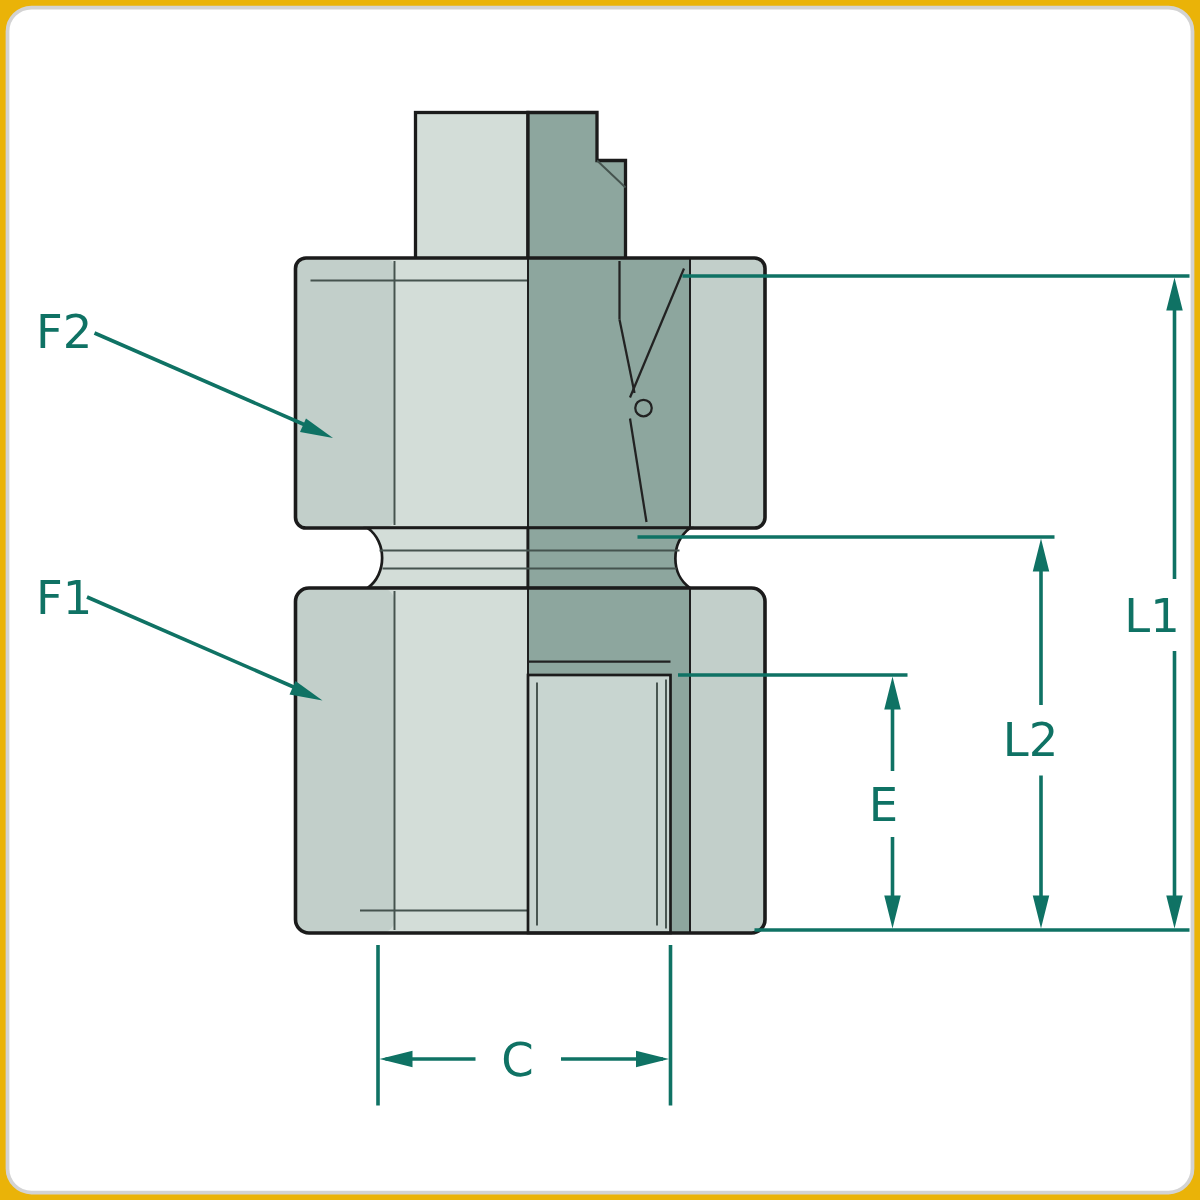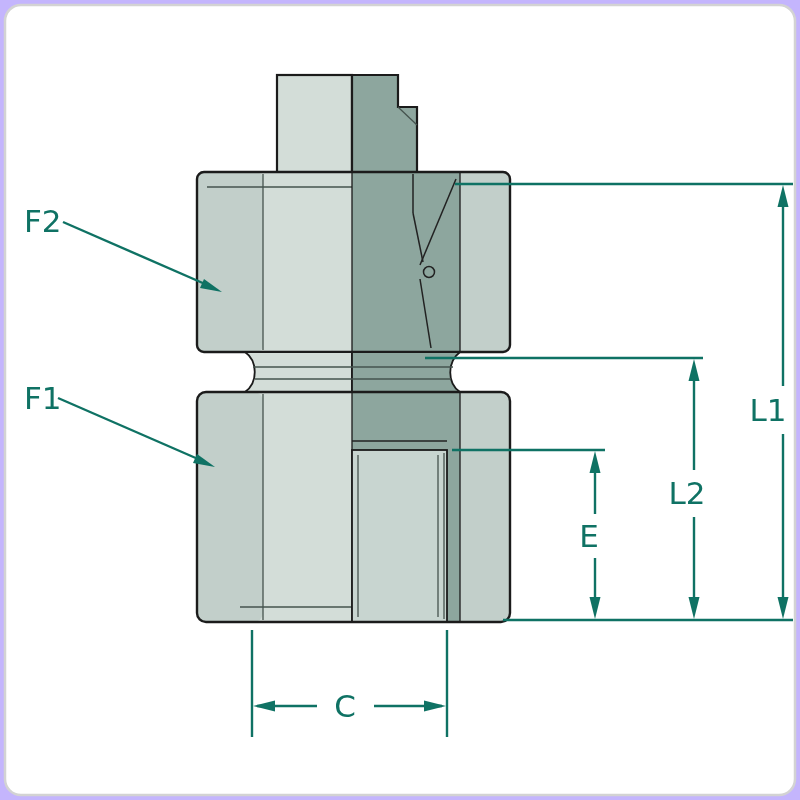--- a/index.html
+++ b/index.html
@@ -1,16 +1,16 @@
 <!DOCTYPE html>
 <html><head>
 <meta charset="utf-8">
 <style>
   html,body{margin:0;padding:0;background:#ffffff;}
-  #stage{position:relative;width:800px;height:800px;background:#c4b5fd;overflow:hidden;}
+  #stage{position:relative;width:800px;height:800px;background:#eab308;overflow:hidden;}
   svg{display:block;}
   .outline{stroke:#1b1b1b;stroke-width:2.2;}
   .outline2{stroke:#1b1b1b;stroke-width:2.4;fill:none;}
   .thin{stroke:#45534e;stroke-width:1.3;fill:none;}
   .det{stroke:#222222;stroke-width:1.5;fill:none;}
   .dim{stroke:#0f7264;stroke-width:2.4;fill:none;}
   .dimfill{fill:#0f7264;stroke:none;}
   .dimtext{fill:#0f7264;font-family:"DejaVu Sans", sans-serif;font-size:31px;}
 </style>
 </head>

